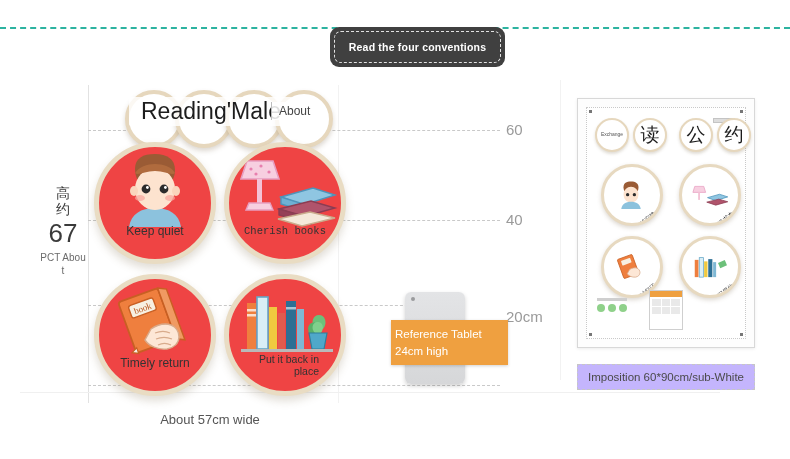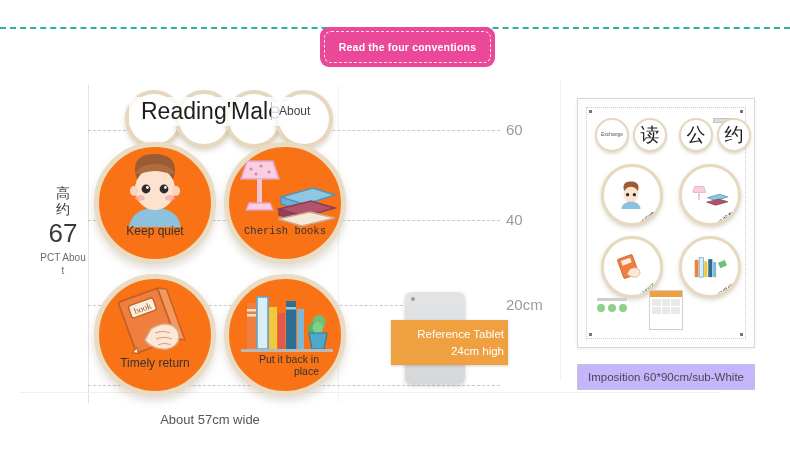--- a/index.html
+++ b/index.html
@@ -10,23 +10,23 @@
     overflow: hidden;
   }
   #stage { position: relative; width: 790px; height: 459px; background:#fff; }
 
   
   .top-rule {
     position: absolute; left: 0; top: 27px; width: 790px; height: 0;
     border-top: 2px dashed #2cb3a0;
   }
   .read-pill {
-    position: absolute; left: 320px; top: 27px;
+    position: absolute; left: 330px; top: 27px;
     width: 175px; height: 40px;
-    background: #ec4899;
+    background: #404040;
     border-radius: 9px;
     display: flex; align-items: center; justify-content: center;
   }
   .read-pill .inner-dash {
     position: absolute; left: 4px; top: 4px; right: 4px; bottom: 4px;
     border: 1px dashed rgba(255,255,255,.85);
     border-radius: 7px;
   }
   .read-pill span {
     position: relative; z-index: 2;
@@ -49,21 +49,21 @@
   .g20  { top: 225px; width: 330px; }
   .gbase{ top: 305px; width: 412px; border-top: 1px dashed #c9c9c9; }
   .gbase2{ position:absolute; left: 20px; top: 312px; width: 700px; height:1px; background:#f0f0f0;}
 
   .tick {
     position: absolute;
     color: #9a9a9a; font-size: 15px;
   }
   .t60 { left: 506px; top: 41px; }
   .t40 { left: 506px; top: 131px; }
-  .t20 { left: 506px; top: 216px; }
+  .t20 { left: 506px; top: 228px; }
 
   
   .height-label {
     position: absolute; left: 40px; top: 105px;
     width: 46px; text-align: center;
     color: #555; line-height: 1.15;
   }
   .height-label .cn { font-size: 14px; color:#3a3a3a; display:block; }
   .height-label .num { font-size: 26px; color:#3a3a3a; display:block; margin:2px 0 3px; }
   .height-label .unit { font-size: 10px; color:#6b6b6b; display:block; line-height:1.25; word-break: break-all; }
@@ -93,21 +93,21 @@
     border-left: 1px solid #bdbdbd;
     padding: 2px 6px 2px 7px;
     white-space: nowrap;
   }
 
   
   .badges { position: absolute; left: 92px; top: 62px; width: 260px; height: 250px; }
   .badge {
     position: absolute; width: 122px; height: 122px;
     border-radius: 50%;
-    background: #f97316;
+    background: #ef4444;
     border: 5px solid #e9dcc3;
     box-shadow: 0 5px 8px rgba(120,100,70,.22);
     overflow: hidden;
   }
   .b1 { left: 2px;   top: 0px; }
   .b2 { left: 132px; top: 0px; font-family: Liberation Mono, monospace; }
   .b3 { left: 2px;   top: 132px; }
   .b4 { left: 132px; top: 132px; }
   .badge .art { position: absolute; left: 0; top: 6px; width: 112px; height: 74px; }
   .badge .cap {
@@ -125,21 +125,21 @@
     width: 60px; height: 92px;
     background: linear-gradient(180deg,#e3e4e6 0%, #d6d7d9 100%);
     border-radius: 6px;
     box-shadow: 0 2px 4px rgba(0,0,0,.18);
   }
   .tablet .cam { position:absolute; left:6px; top:5px; width:4px; height:4px; border-radius:50%; background:#9a9b9d; }
   .tablet-badge {
     position: absolute; left: 391px; top: 240px;
     width: 117px; padding: 6px 4px;
     background: #efa040;
-    color: #fff; font-size: 11.5px; text-align: right; line-height: 1.45;
+    color: #fff; font-size: 11.5px; text-align: left; line-height: 1.45;
     box-shadow: 0 1px 3px rgba(0,0,0,.18);
   }
 
   .width-cap {
     position: absolute; left: 120px; top: 412px; width: 180px;
     text-align: center; font-size: 13px; color: #555;
   }
 
   
   .poster-wrap {

